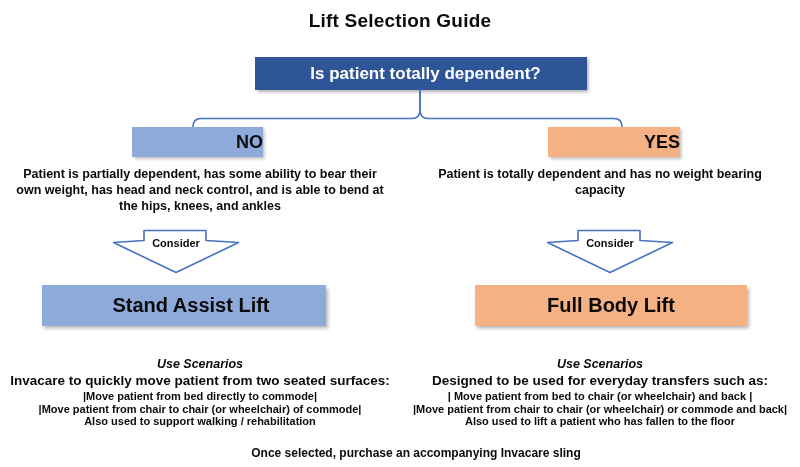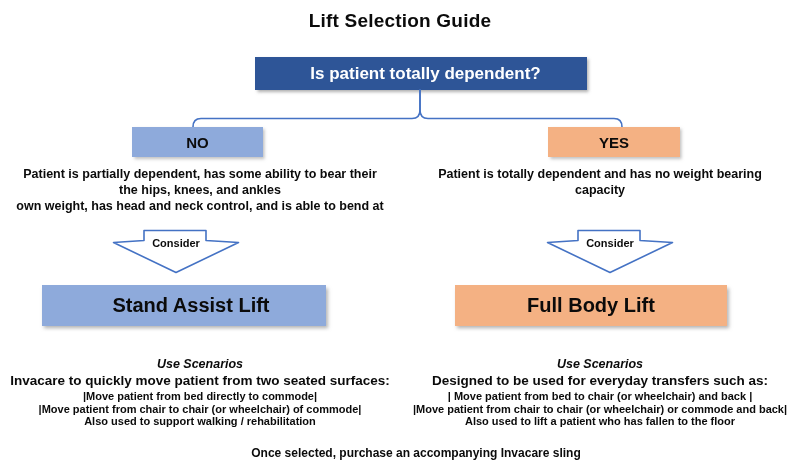--- a/index.html
+++ b/index.html
@@ -16,22 +16,22 @@
     background:var(--question-box,#2E5597);
     box-shadow:1.5px 2px 3px rgba(110,110,110,.55);
     display:flex;align-items:center;justify-content:center;
   }
   .question-box .q-label{color:#ffffff;font-size:17px;font-weight:bold;padding-left:9px;}
 
   .connector{position:absolute;left:0;top:85px;width:800px;height:45px;color:var(--connector,#4472C4);}
 
   .answer-box{
     position:absolute;top:127px;height:30px;
-    display:flex;align-items:center;justify-content:center;
-    font-size:15px;font-weight:bold;
+    display:flex;align-items:center;justify-content:flex-end;
+    font-size:18px;font-weight:bold;
     box-shadow:1.5px 2px 3px rgba(130,130,130,.5);
   }
   .answer-no{left:132px;width:131px;background:var(--no-fill,#8EAADB);}
   .answer-yes{left:548px;width:132px;background:var(--yes-fill,#F4B183);}
 
   .description{
     position:absolute;top:166px;width:400px;
     display:flex;flex-direction:column;align-items:center;
     font-size:12.5px;font-weight:bold;line-height:16px;text-align:center;
   }
@@ -48,21 +48,21 @@
     font-size:11px;font-weight:bold;color:#0b0b0b;
   }
 
   .lift-box{
     position:absolute;top:285px;height:41px;
     display:flex;align-items:center;justify-content:center;
     font-size:20px;font-weight:bold;
     box-shadow:2px 2.5px 3.5px rgba(120,120,120,.55);
   }
   .lift-stand{left:42px;width:270px;background:var(--no-fill,#8EAADB);padding-left:14px;}
-  .lift-full{left:455px;width:272px;background:var(--yes-fill,#F4B183);text-align:center;}
+  .lift-full{left:475px;width:272px;background:var(--yes-fill,#F4B183);text-align:center;}
 
   .scenarios{
     position:absolute;top:357px;width:400px;
     display:flex;flex-direction:column;align-items:center;text-align:center;
   }
   .scen-no{left:0px;}
   .scen-yes{left:400px;}
   .scenarios .scen-title{font-size:12.5px;font-weight:bold;font-style:italic;white-space:nowrap;margin-bottom:2px;}
   .scenarios .scen-heading{font-size:13.5px;font-weight:bold;white-space:nowrap;margin-bottom:2px;}
   .scenarios .scen-line{font-size:11px;font-weight:bold;line-height:12.5px;white-space:nowrap;}
@@ -90,22 +90,22 @@
 
   <div class="answer-box answer-no">
     <span>NO</span>
   </div>
   <div class="answer-box answer-yes">
     <span>YES</span>
   </div>
 
   <div class="description desc-no">
     <div class="line">Patient is partially dependent, has some ability to bear their</div>
+    <div class="line">own weight, has head and neck control, and is able to bend at</div>
     <div class="line">the hips, knees, and ankles</div>
-    <div class="line">own weight, has head and neck control, and is able to bend at</div>
   </div>
   <div class="description desc-yes">
     <div class="line">Patient is totally dependent and has no weight bearing</div>
     <div class="line">capacity</div>
   </div>
 
   <div class="consider-arrow consider-left">
     <svg width="128" height="45" viewBox="0 0 128 45">
       <polygon points="32,1.5 94,1.5 94,11.5 126.5,13.5 64,43.5 1.5,13.5 32,11.5" fill="#ffffff" stroke="currentColor" stroke-width="1.6" stroke-linejoin="round"></polygon>
     </svg>

